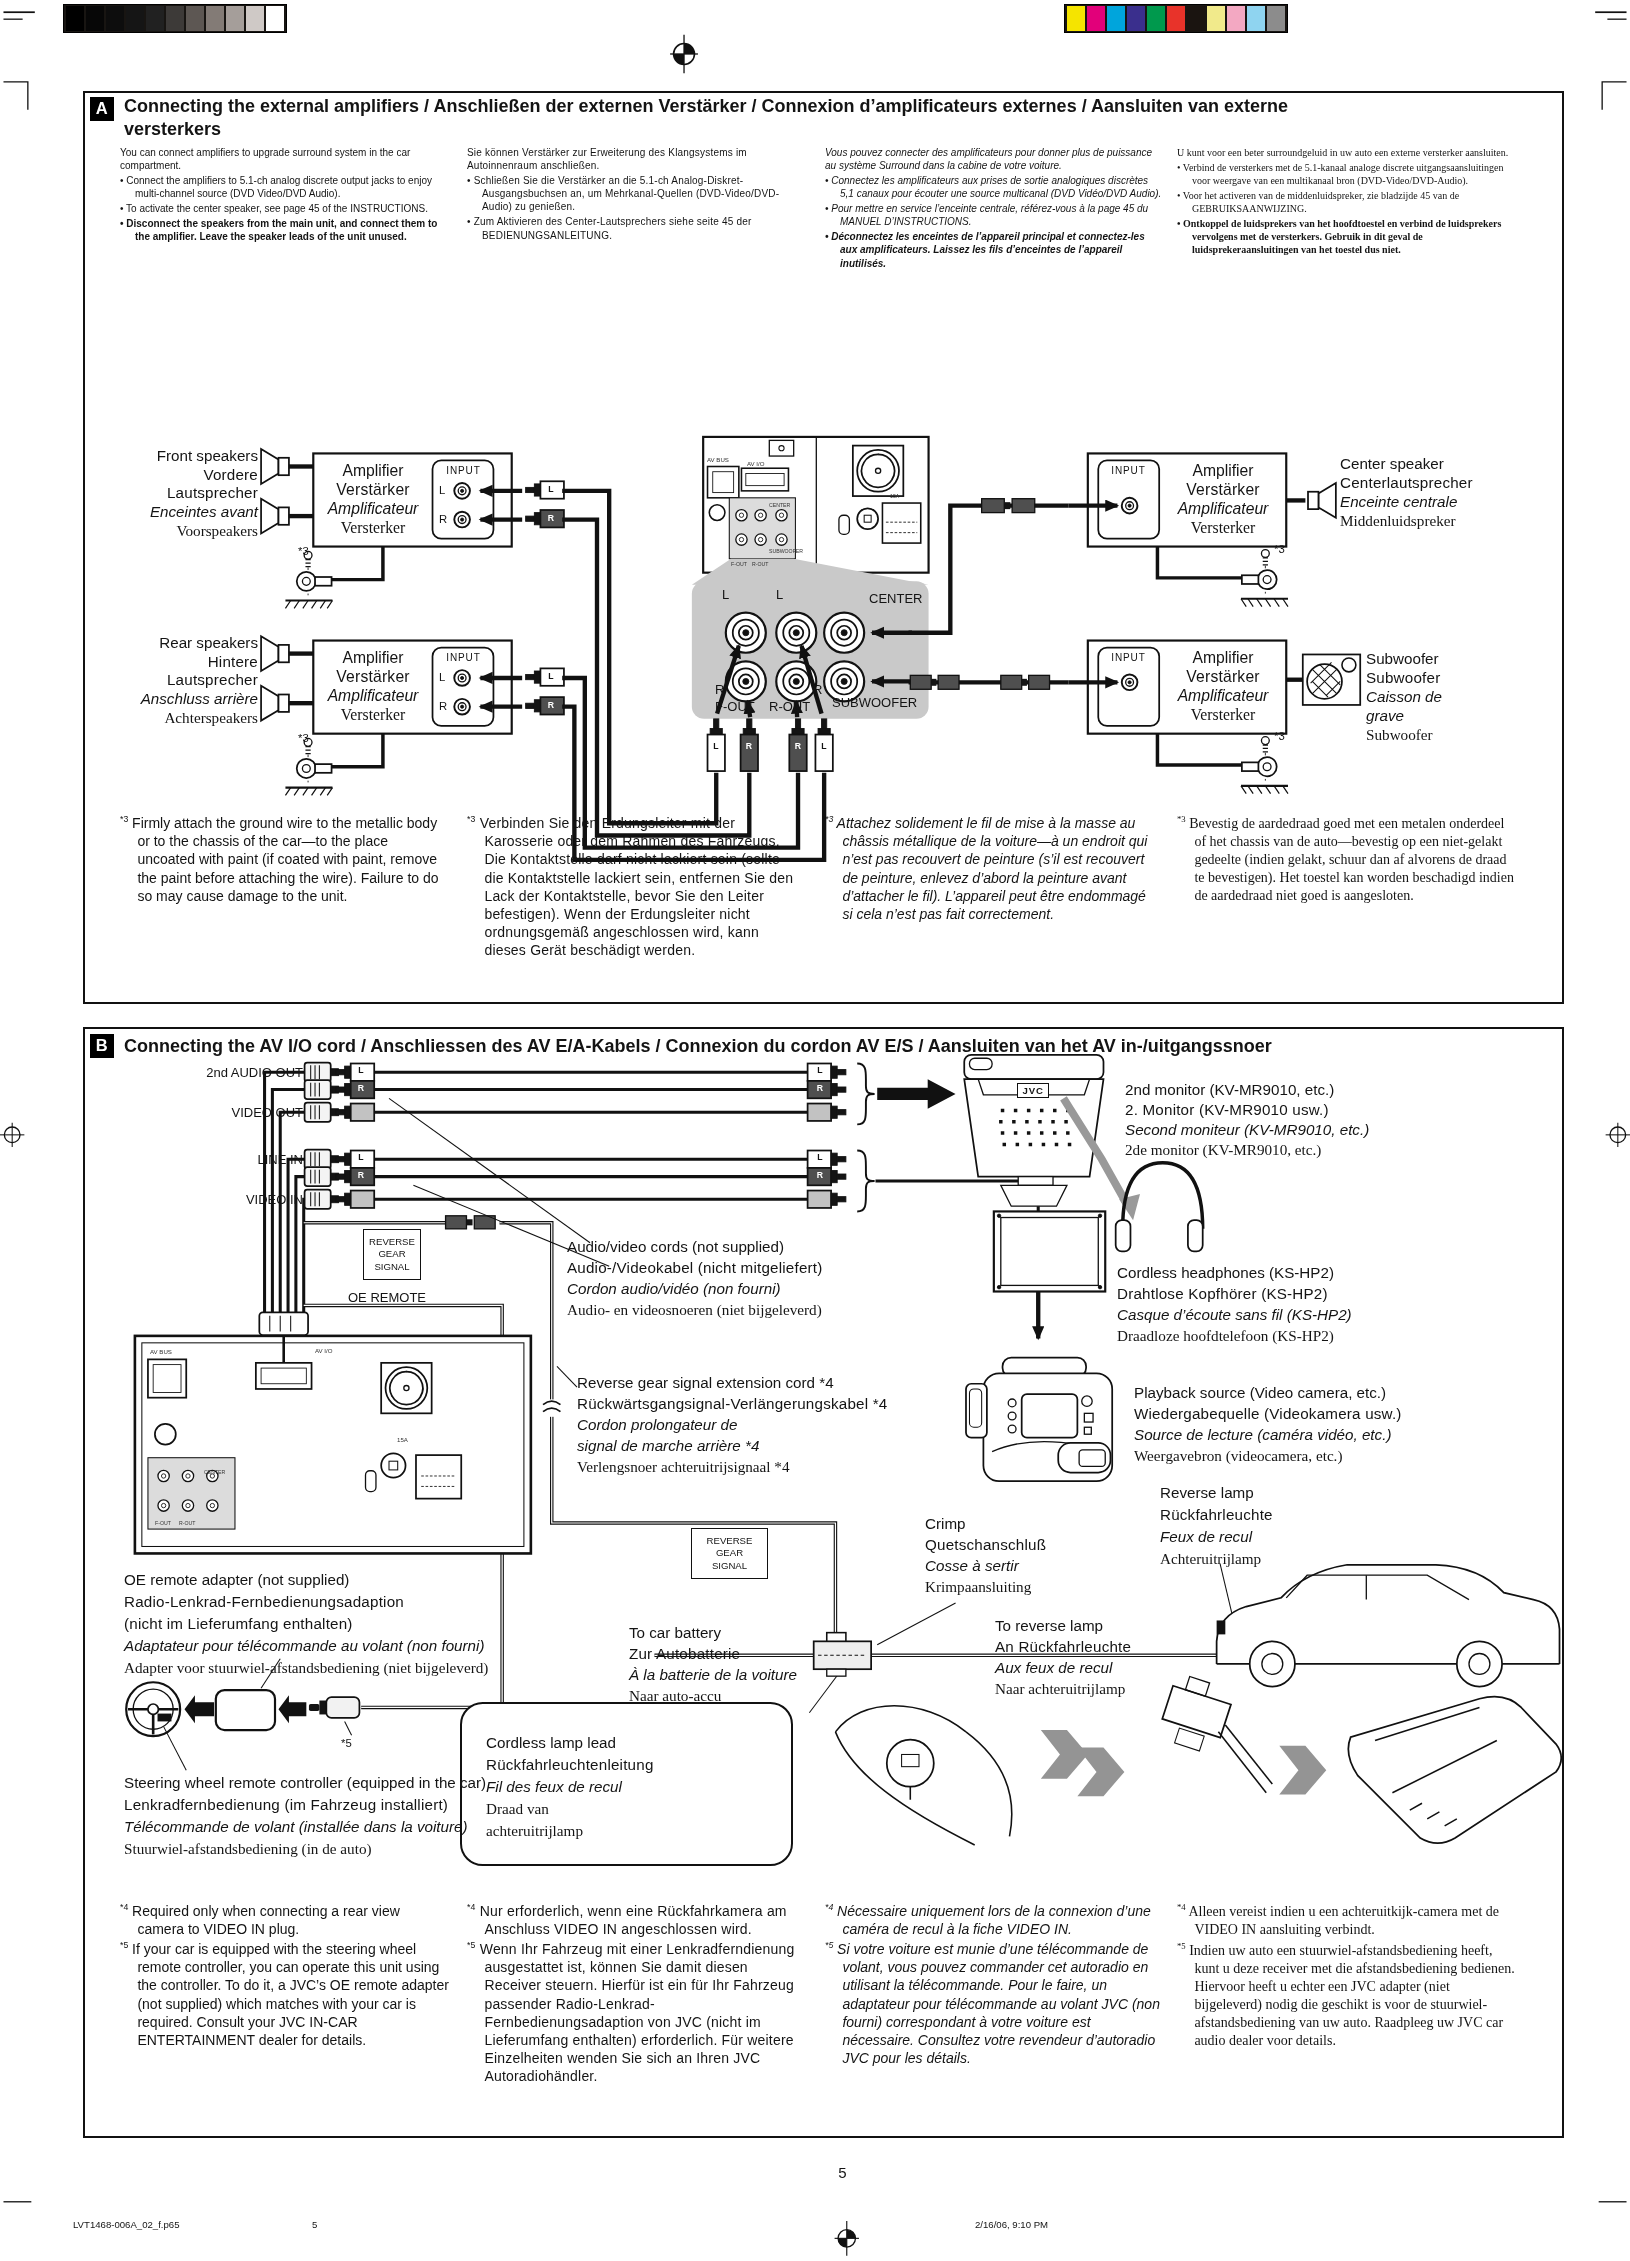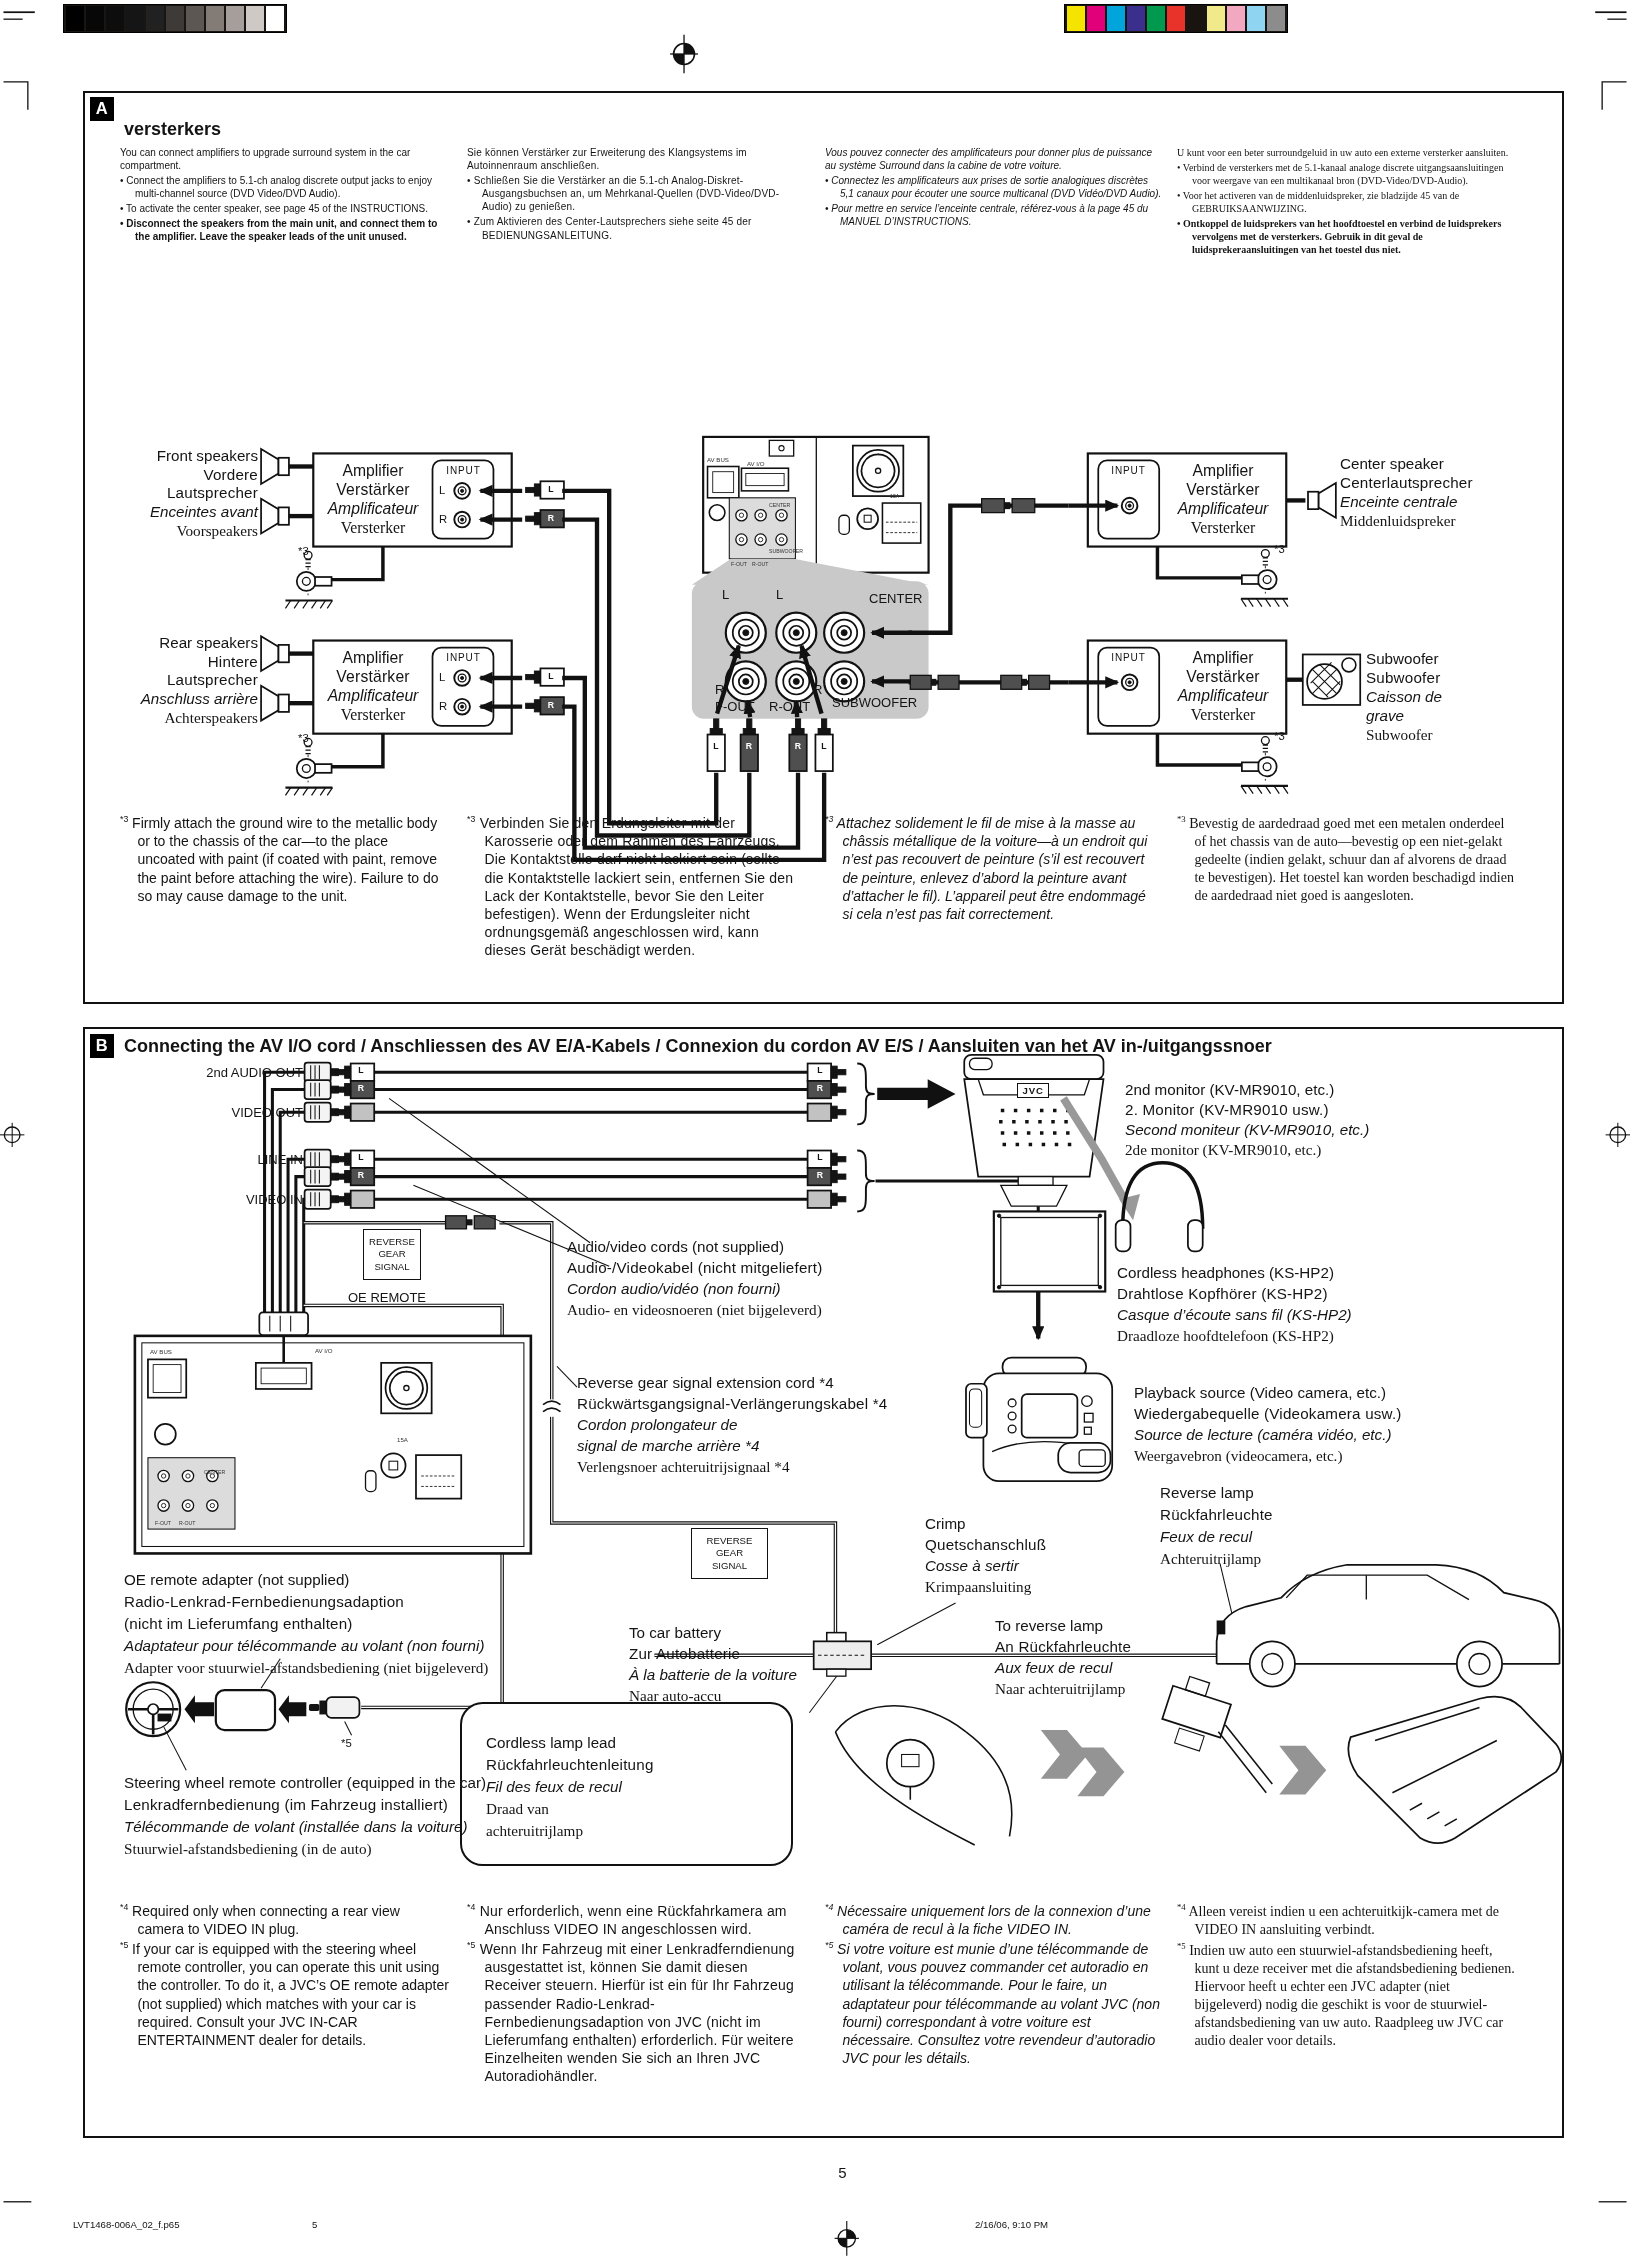--- a/index.html
+++ b/index.html
@@ -535,37 +535,39 @@
         <path d="M1552,1996 L1700,1952 Q1730,1944 1748,1962 L1788,2004 Q1800,2020 1788,2036 L1672,2112 Q1652,2124 1632,2112 L1560,2040 Q1544,2016 1552,1996 Z" stroke-width="2"></path>
         <line x1="1580" y1="2000" x2="1700" y2="1962"></line>
         <line x1="1600" y1="2060" x2="1720" y2="2000"></line>
         <path d="M1620,2080 l14,-8 M1640,2090 l14,-8 M1660,2098 l14,-8"></path>
       </g>
     </g>
   </svg>
 
   <div class="secbox" style="left:83px;top:91px;width:1477px;height:909px;"></div>
   <div class="marker" style="left:90px;top:97px;">A</div>
+  <div class="sectitle" style="left:124px;top:96px;">Connecting the external amplifiers / Anschließen der externen Verstärker / Connexion d’amplificateurs externes / Aansluiten van externe</div>
   <div class="sectitle" style="left:124px;top:119px;">versterkers</div>
 
   <div class="col" style="left:120px;top:146px;width:324px;">
       <div class="line en">You can connect amplifiers to upgrade surround system in the car compartment.</div>
       <div class="line en bullet">• Connect the amplifiers to 5.1-ch analog discrete output jacks to enjoy multi-channel source (DVD Video/DVD Audio).</div>
       <div class="line en bullet">• To activate the center speaker, see page 45 of the INSTRUCTIONS.</div>
       <div class="line en bullet bold">• Disconnect the speakers from the main unit, and connect them to the amplifier. Leave the speaker leads of the unit unused.</div>
     </div>
   <div class="col" style="left:467px;top:146px;width:335px;">
       <div class="line de">Sie können Verstärker zur Erweiterung des Klangsystems im Autoinnenraum anschließen.</div>
       <div class="line de bullet">• Schließen Sie die Verstärker an die 5.1-ch Analog-Diskret-Ausgangsbuchsen an, um Mehrkanal-Quellen (DVD-Video/DVD-Audio) zu genießen.</div>
       <div class="line de bullet">• Zum Aktivieren des Center-Lautsprechers siehe seite 45 der BEDIENUNGSANLEITUNG.</div>
     </div>
   <div class="col" style="left:825px;top:146px;width:339px;">
       <div class="line fr">Vous pouvez connecter des amplificateurs pour donner plus de puissance au système Surround dans la cabine de votre voiture.</div>
       <div class="line fr bullet">• Connectez les amplificateurs aux prises de sortie analogiques discrètes 5,1 canaux pour écouter une source multicanal (DVD Vidéo/DVD Audio).</div>
       <div class="line fr bullet">• Pour mettre en service l’enceinte centrale, référez-vous à la page 45 du MANUEL D’INSTRUCTIONS.</div>
+      <div class="line fr bullet bold">• Déconnectez les enceintes de l’appareil principal et connectez-les aux amplificateurs. Laissez les fils d’enceintes de l’appareil inutilisés.</div>
     </div>
   <div class="col" style="left:1177px;top:146px;width:341px;">
       <div class="line nl">U kunt voor een beter surroundgeluid in uw auto een externe versterker aansluiten.</div>
       <div class="line nl bullet">• Verbind de versterkers met de 5.1-kanaal analoge discrete uitgangsaansluitingen voor weergave van een multikanaal bron (DVD-Video/DVD-Audio).</div>
       <div class="line nl bullet">• Voor het activeren van de middenluidspreker, zie bladzijde 45 van de GEBRUIKSAANWIJZING.</div>
       <div class="line nl bullet bold">• Ontkoppel de luidsprekers van het hoofdtoestel en verbind de luidsprekers vervolgens met de versterkers. Gebruik in dit geval de luidsprekeraansluitingen van het toestel dus niet.</div>
     </div>
 
   <div class="stack right" style="left:84px;top:447px;width:174px;line-height:18.7px;">
       <div class="line en">Front speakers</div>

